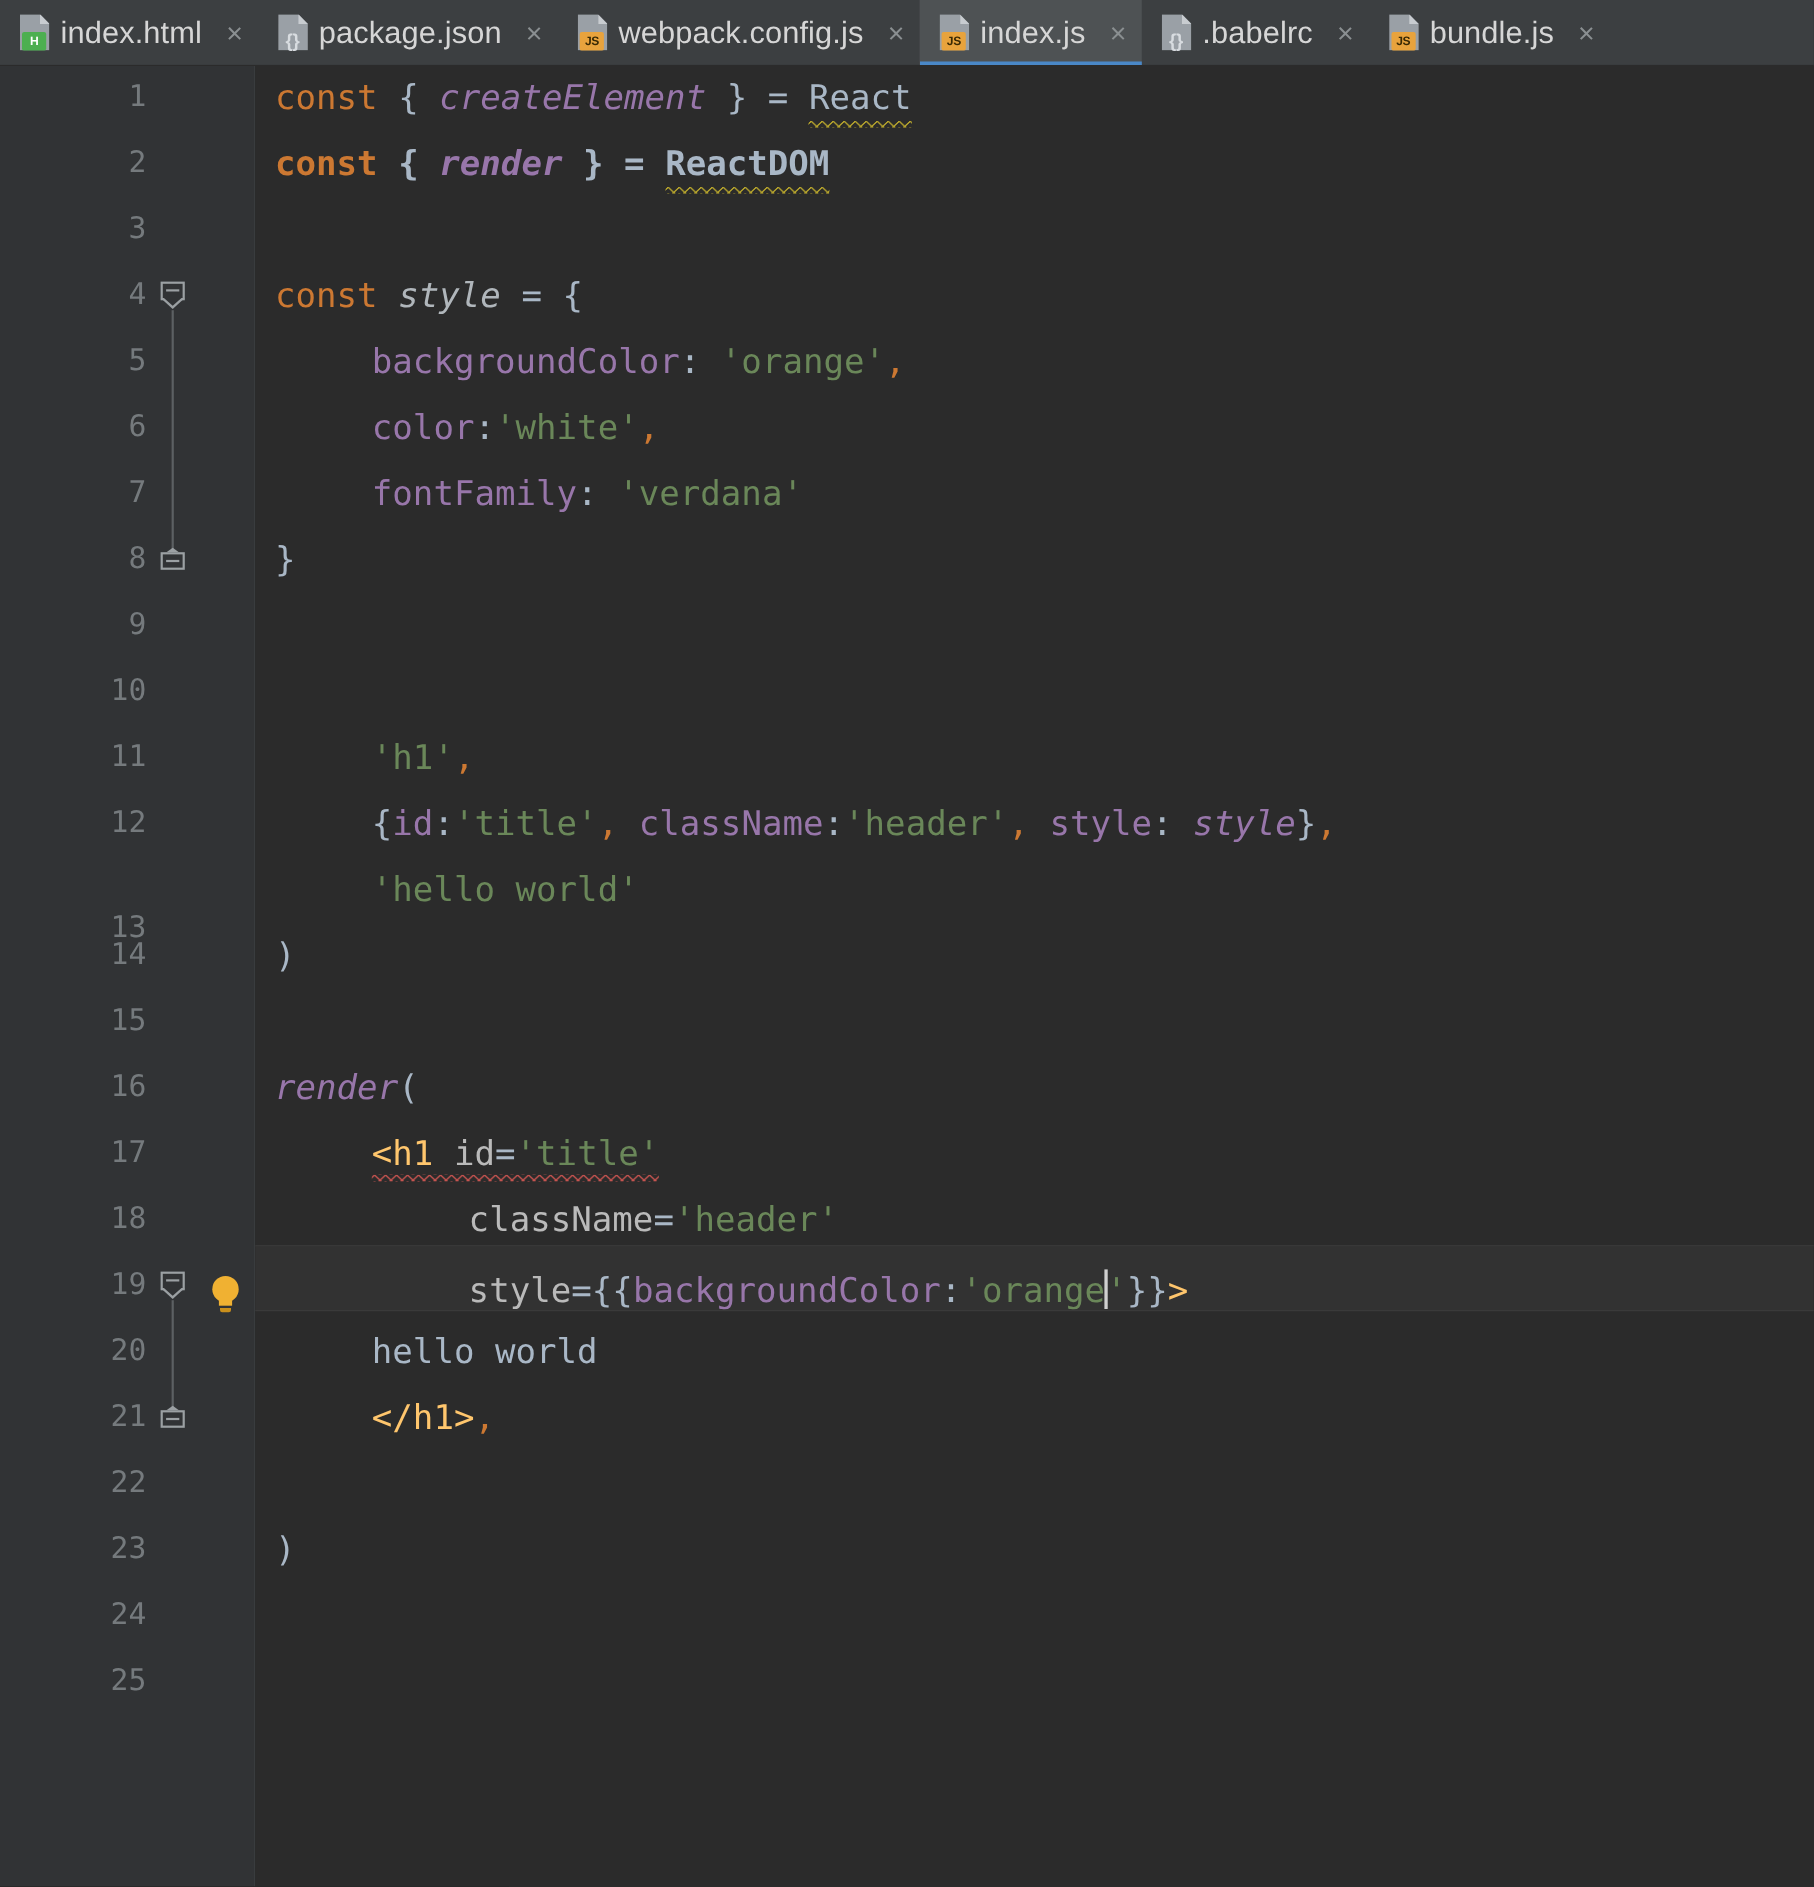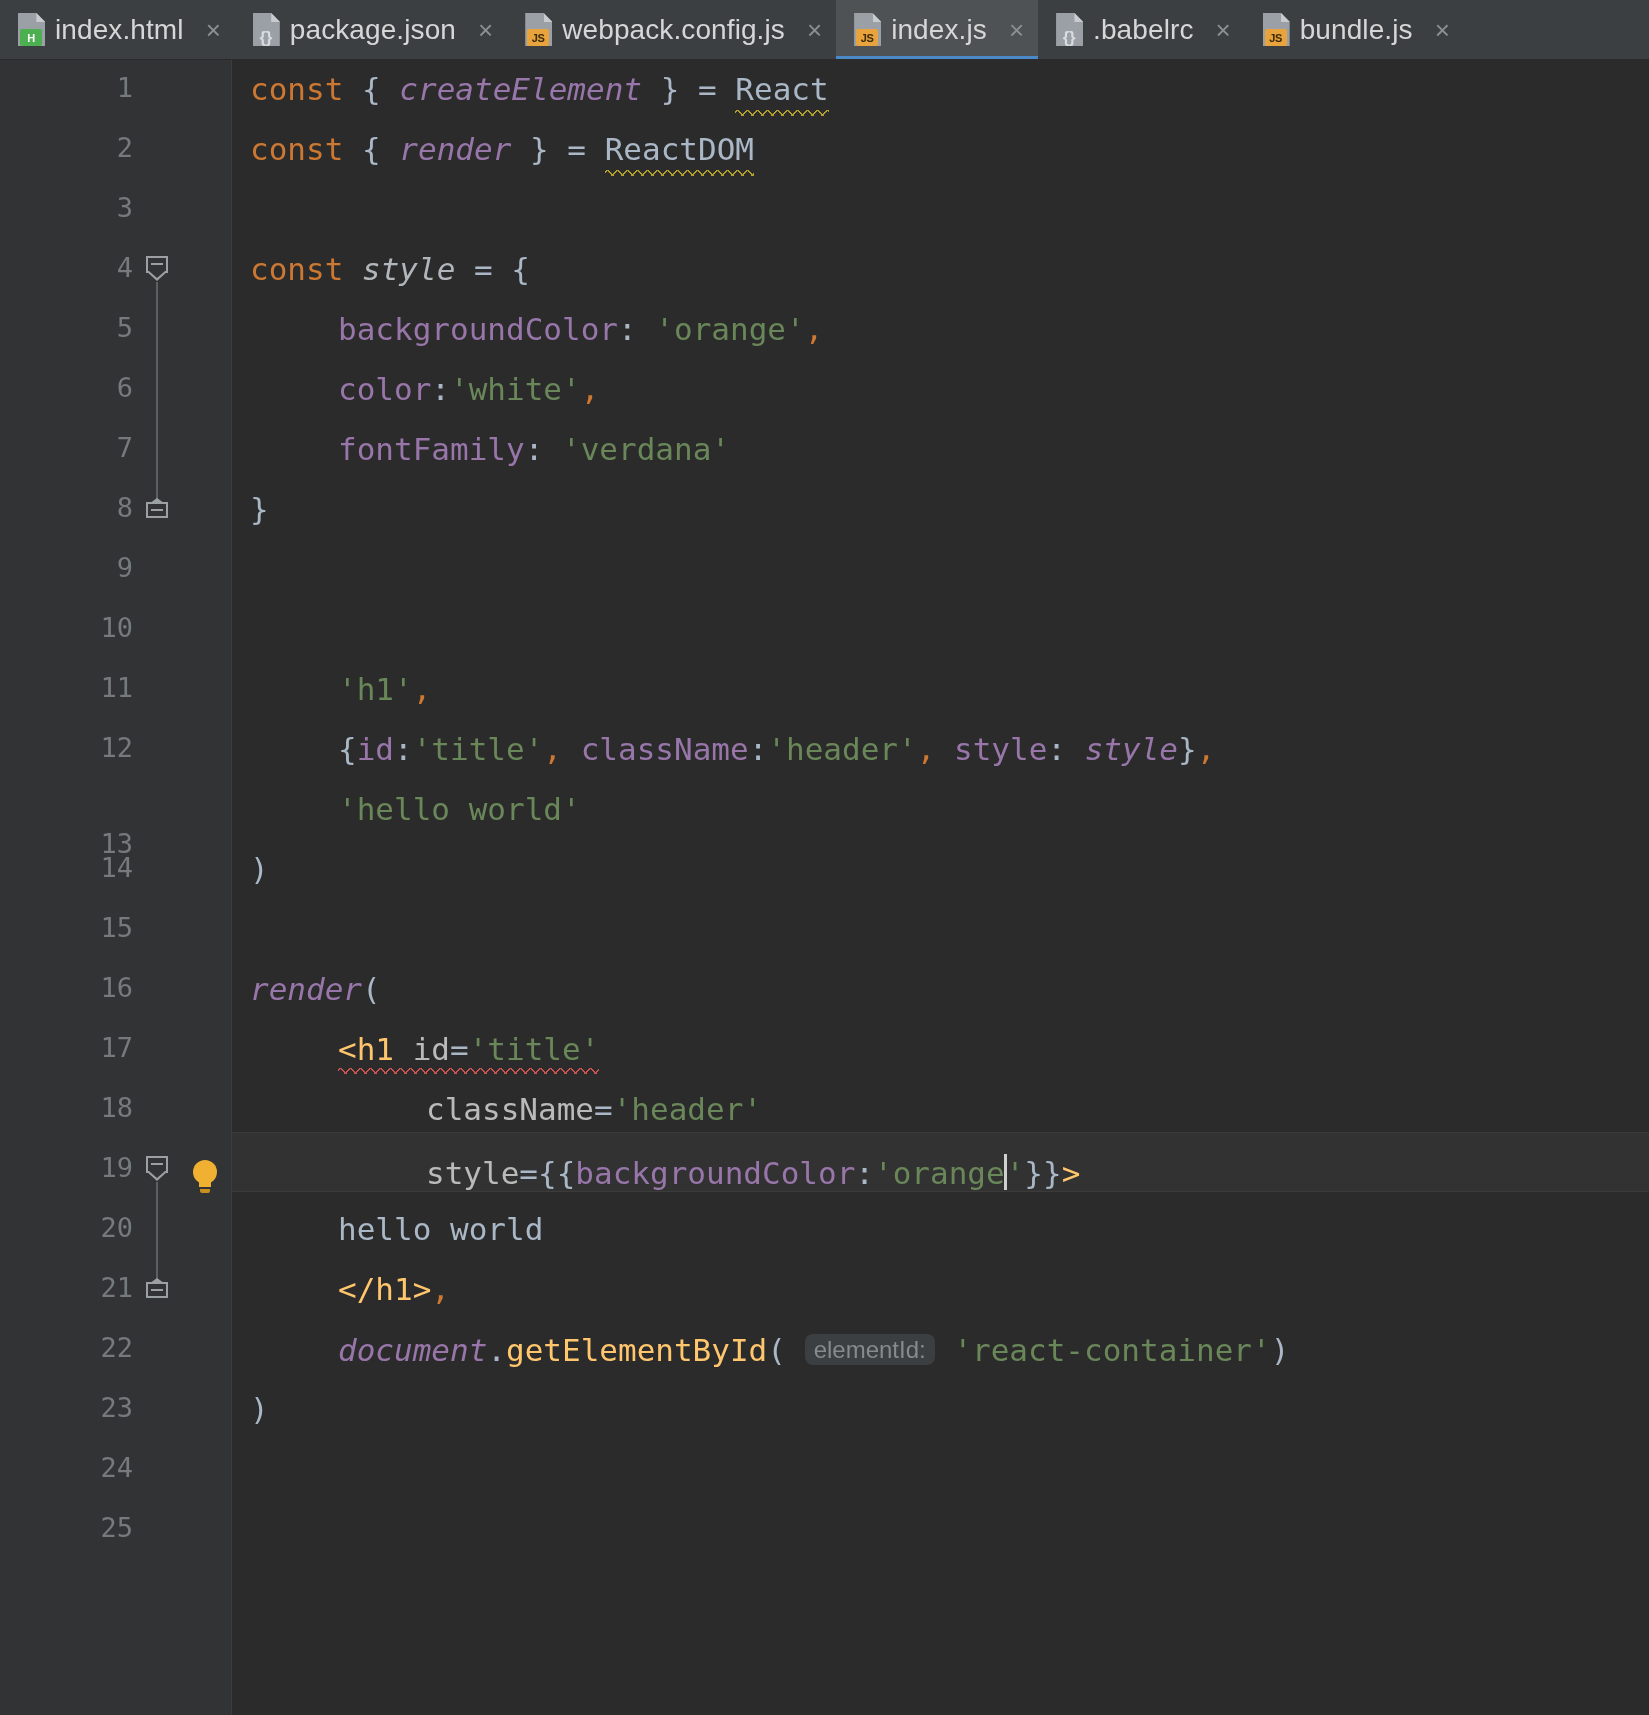--- a/index.html
+++ b/index.html
@@ -421,21 +421,21 @@
         <span class="base"></span>
       </div>
     </div>
 
   <div id="code-area">
 
     <div class="caret-line-hl" style="top:1072px;"></div>
 
     <div class="code-line" style="top:14px;"><span class="t-kw">const</span><span class="t-punc"> </span><span class="t-punc">{</span><span class="t-punc"> </span><span class="t-ident-i">createElement</span><span class="t-punc"> </span><span class="t-punc">}</span><span class="t-punc"> </span><span class="t-punc">=</span><span class="t-punc"> </span><span class="t-global sq-warn">React</span></div>
 
-    <div class="code-line" style="top:74px;"><span class="t-kw">const</span><span> </span><span class="t-punc">{</span><span> </span><span class="t-ident-i">render</span><span> </span><span class="t-punc">}</span><span> </span><span class="t-punc">=</span><span> </span><span class="t-global sq-warn">ReactDOM</span></div>
+    <div class="code-line" style="top:74px;font-weight:bold;"><span class="t-kw">const</span><span> </span><span class="t-punc">{</span><span> </span><span class="t-ident-i">render</span><span> </span><span class="t-punc">}</span><span> </span><span class="t-punc">=</span><span> </span><span class="t-global sq-warn">ReactDOM</span></div>
 
     <div class="code-line" style="top:194px;"><span class="t-kw">const</span><span> </span><span class="t-local-i">style</span><span> </span><span class="t-punc">=</span><span> </span><span class="t-punc">{</span></div>
 
     <div class="code-line" style="top:254px; left:106px;"><span class="t-prop">backgroundColor</span><span class="t-punc">:</span><span> </span><span class="t-str">'orange'</span><span class="t-comma">,</span></div>
 
     <div class="code-line" style="top:314px; left:106px;"><span class="t-prop">color</span><span class="t-punc">:</span><span class="t-str">'white'</span><span class="t-comma">,</span></div>
 
     <div class="code-line" style="top:374px; left:106px;"><span class="t-prop">fontFamily</span><span class="t-punc">:</span><span> </span><span class="t-str">'verdana'</span></div>
 
     <div class="code-line" style="top:434px;"><span class="t-punc">}</span></div>
@@ -454,18 +454,17 @@
     <div class="code-line" style="top:974px; left:106px;"><span class="t-fn sq-err">&lt;h1</span><span> </span><span class="t-attr">id</span><span class="t-punc">=</span><span class="t-str">'title'</span></div>
 
     <div class="code-line" style="top:1034px; left:194px;"><span class="t-attr">className</span><span class="t-punc">=</span><span class="t-str">'header'</span></div>
 
     <div class="code-line" style="top:1094px; left:194px;"><span class="t-attr">style</span><span class="t-punc">=</span><span class="t-punc">{</span><span class="t-punc">{</span><span class="t-prop">backgroundColor</span><span class="t-punc">:</span><span class="t-str">'orange</span><span class="caret"></span><span class="t-str">'</span><span class="t-punc">}</span><span class="t-punc">}</span><span class="t-fn">&gt;</span></div>
 
     <div class="code-line" style="top:1154px; left:106px;"><span class="t-text">hello world</span></div>
 
     <div class="code-line" style="top:1214px; left:106px;"><span class="t-fn">&lt;/h1&gt;</span><span class="t-comma">,</span></div>
 
-    <div class="code-line" style="top:1274px; left:106px;"><span class="t-ident-i">document</span><span class="t-punc">.</span><span class="t-fn">getElementById</span><span class="t-punc">(</span><span> </span><span class="inlay">elementId:</span><span> </span><span class="t-str">'react-container'</span><span class="t-punc">)</span></div>
 
     <div class="code-line" style="top:1334px;"><span class="t-punc">)</span></div>
 
   </div>
 </div>
 
 </body></html>

